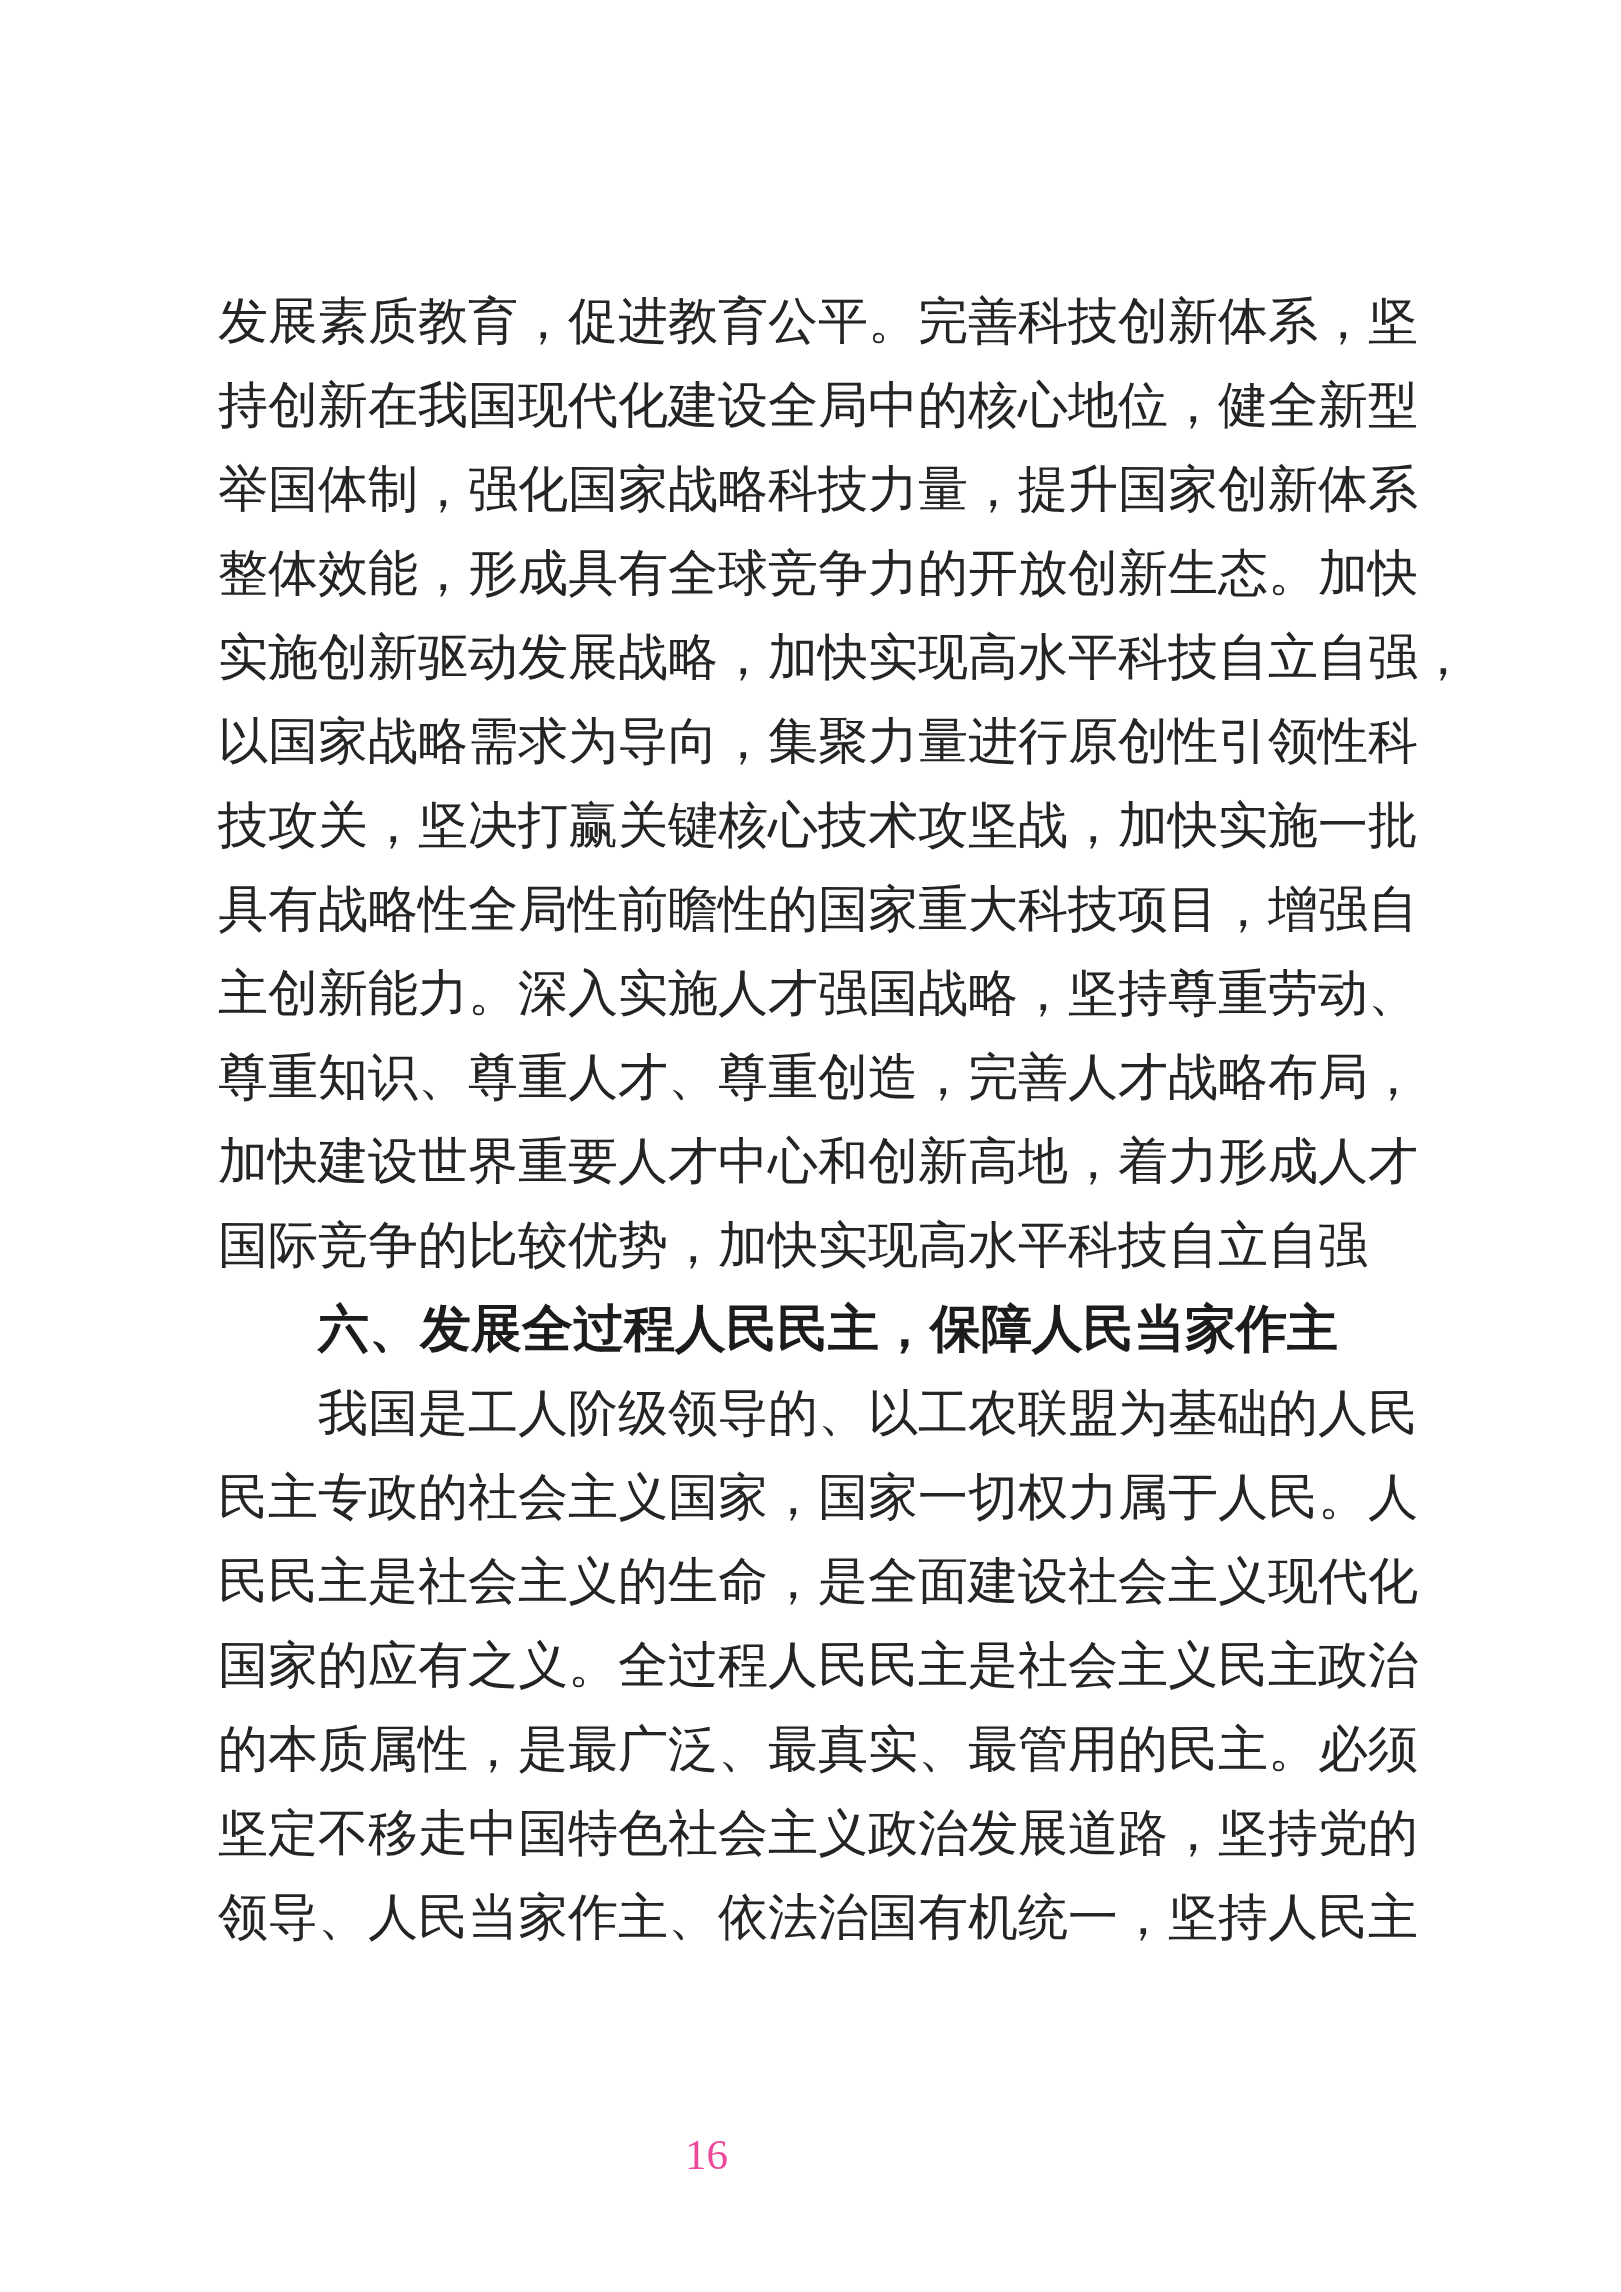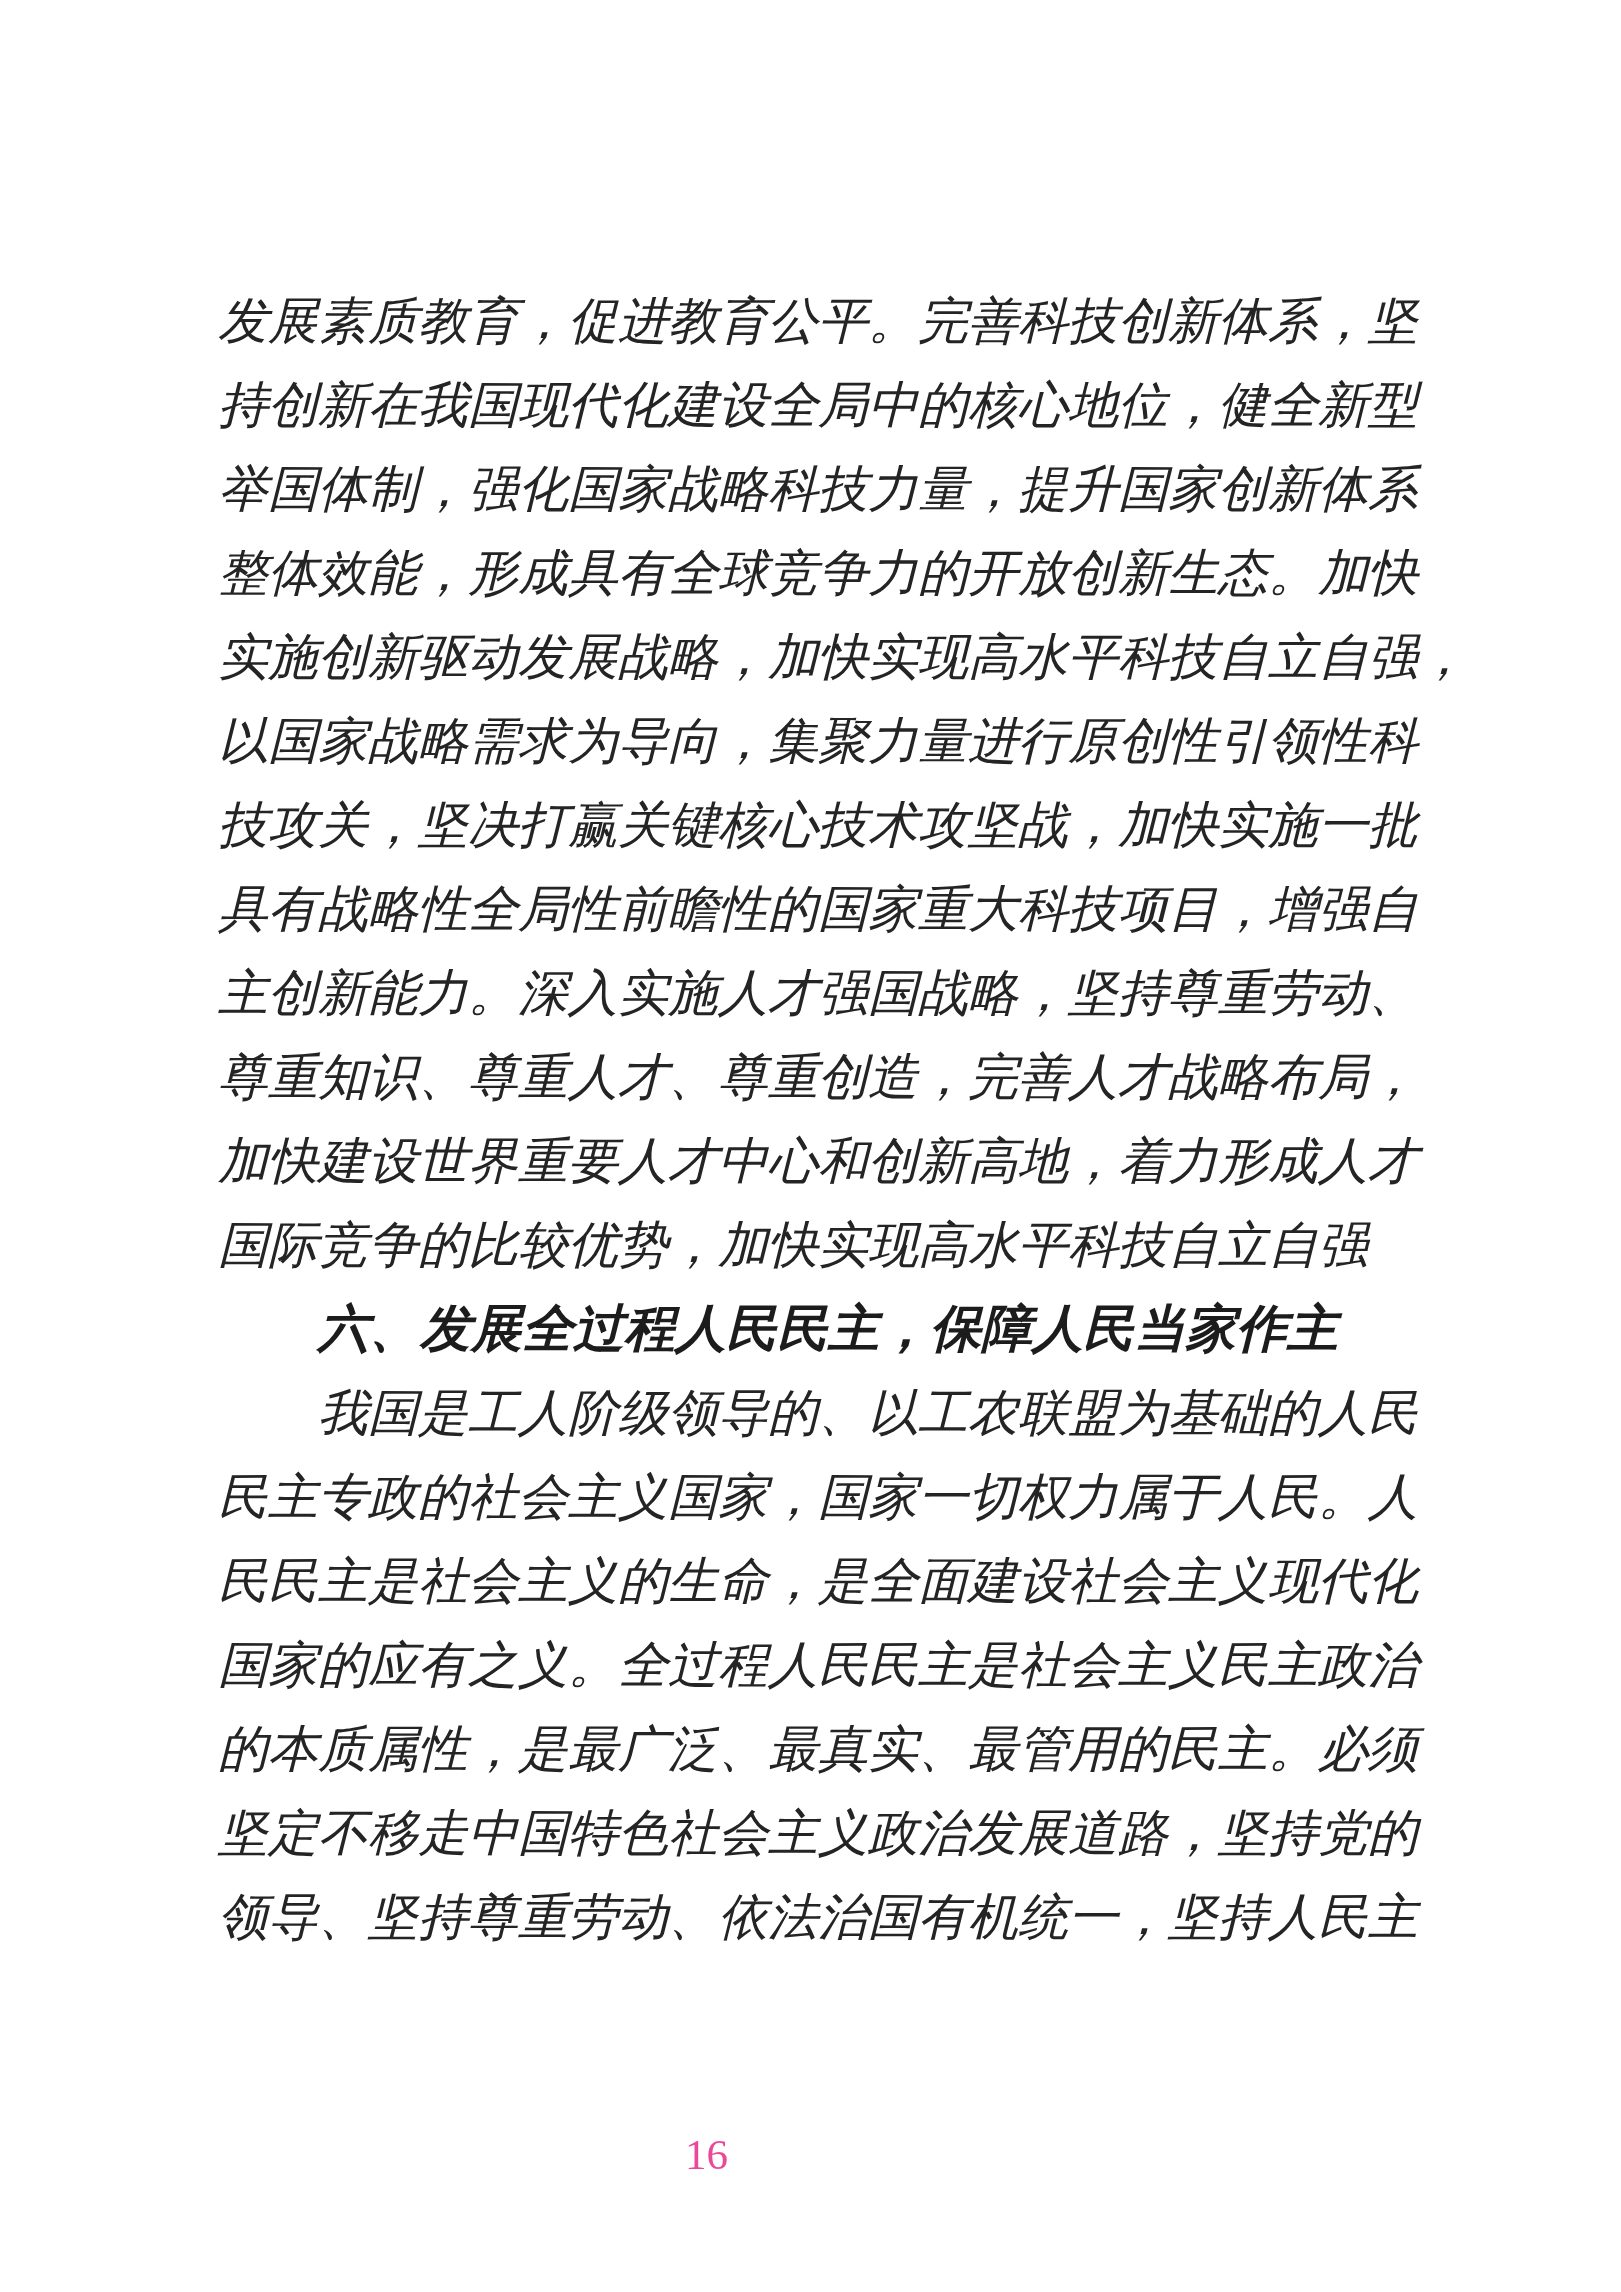--- a/index.html
+++ b/index.html
@@ -25,21 +25,20 @@
     top: 279px;
     width: 1215px;
   }
   .line {
     height: 84px;
     line-height: 84px;
     font-size: 50px;
     color: #242424;
     white-space: nowrap;
     font-family: "Liberation Serif", serif;
-    font-style: italic;
   }
   .indent {
     text-indent: 100px;
   }
   .heading {
     font-family: "Liberation Sans", sans-serif;
     font-weight: 700;
     font-size: 51px;
     color: #1c1c1c;
     text-indent: 100px;
@@ -74,17 +73,17 @@
     <div class="line">尊重知识、尊重人才、尊重创造，完善人才战略布局，</div>
     <div class="line">加快建设世界重要人才中心和创新高地，着力形成人才</div>
     <div class="line">国际竞争的比较优势，加快实现高水平科技自立自强</div>
     <div class="line heading">六、发展全过程人民民主，保障人民当家作主</div>
     <div class="line indent">我国是工人阶级领导的、以工农联盟为基础的人民</div>
     <div class="line">民主专政的社会主义国家，国家一切权力属于人民。人</div>
     <div class="line">民民主是社会主义的生命，是全面建设社会主义现代化</div>
     <div class="line">国家的应有之义。全过程人民民主是社会主义民主政治</div>
     <div class="line">的本质属性，是最广泛、最真实、最管用的民主。必须</div>
     <div class="line">坚定不移走中国特色社会主义政治发展道路，坚持党的</div>
-    <div class="line">领导、坚持尊重劳动、依法治国有机统一，坚持人民主</div>
+    <div class="line">领导、人民当家作主、依法治国有机统一，坚持人民主</div>
   </div>
   <div class="page-number">16</div>
 </div>
 
 
 </body></html>

